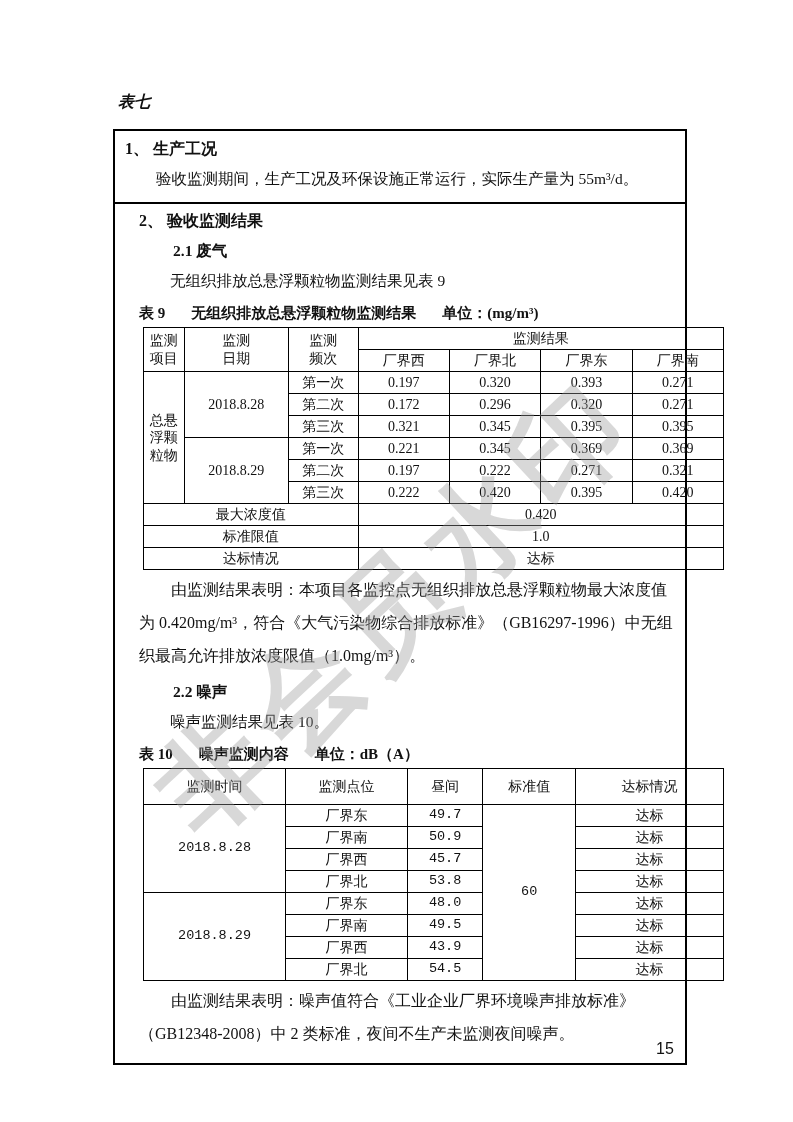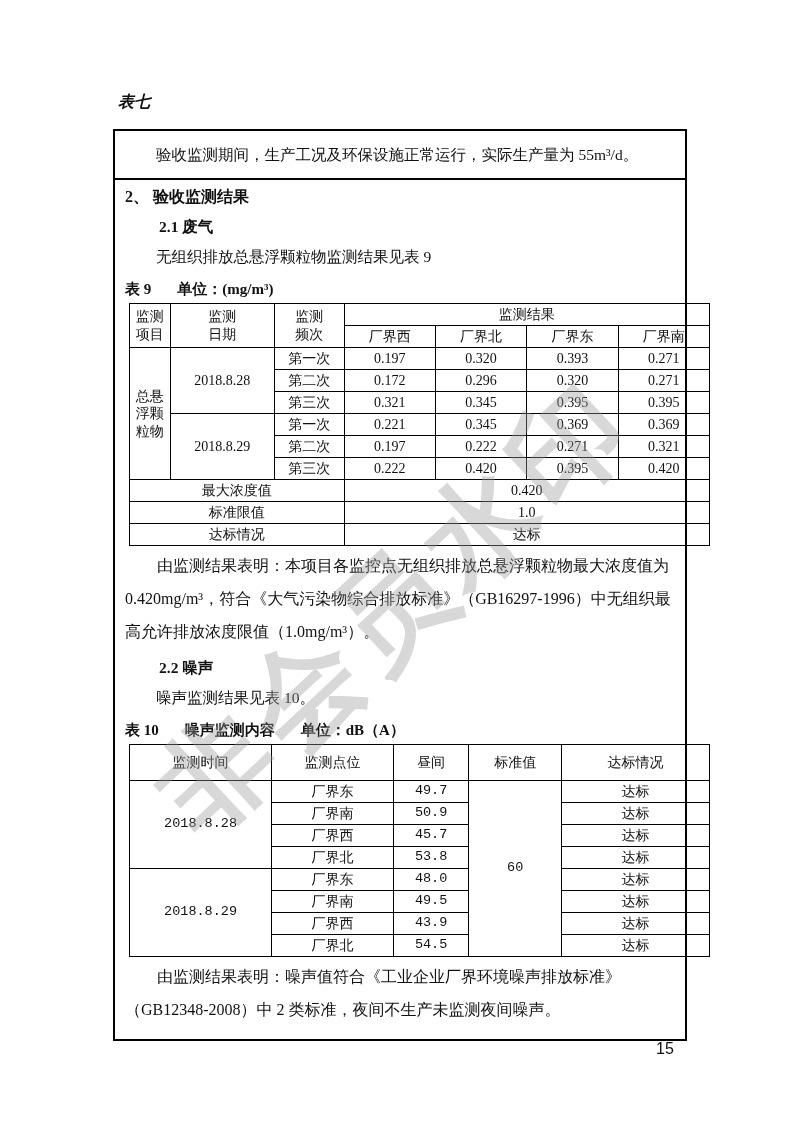--- a/index.html
+++ b/index.html
@@ -4,21 +4,21 @@
 <style>
   * { box-sizing: border-box; }
   html,body { margin:0; padding:0; }
   body {
     width:793px; height:1122px; background:#ffffff; position:relative;
     font-family:"Liberation Serif","DejaVu Serif",serif; color:#111; overflow:hidden;
   }
   .doc-label { position:absolute; left:118px; top:92px; font-weight:bold; font-size:16px;font-style:italic; }
   .doc-box { position:absolute; left:113px; top:129px; width:574px; border:2px solid #000; background:transparent; }
   .sec1 { border-bottom:2px solid #000; padding:5px 10px 6px 10px; }
-  .sec2 { padding:4px 10px 10px 10px; }
+  .sec2 { padding:4px 10px 10px 24px; }
   .sec-heading { font-weight:bold; font-size:16px; margin:3px 0 2px 0; }
   .sub-heading { font-weight:bold; font-size:15.5px; margin:9px 0 4px 2.2em; }
   .para { font-size:15.5px; margin:5px 0 2px 0; text-indent:2em; line-height:1.85; }
   .para-wide { font-size:16px; margin:4px 0 2px 0; text-indent:2em; line-height:2.05; }
   .tbl-title { display:flex; justify-content:flex-start; align-items:baseline; gap:26px; font-weight:bold; font-size:15px; margin:9px 0 4px 0; }
   table { border-collapse:collapse; table-layout:fixed; width:581px; margin:2px 0 2px 4px; }
   td { border:1px solid #000; text-align:center; vertical-align:middle; font-size:14px; height:22px; padding:0 2px; line-height:1.25; }
   .t9 td.preline, .t9 td.itemcell { white-space:pre-line; }
   .t10 td.hd { height:36px; }
   .mono { font-family:"Liberation Mono","DejaVu Sans Mono",monospace; font-size:13.5px; }
@@ -32,31 +32,33 @@
   .page-number { position:absolute; left:656px; top:1040px; font-size:16px; font-family:Liberation Sans, sans-serif; }
 </style>
 </head>
 <body>
 
 <div class="doc-label">表七</div>
 
 <div class="doc-box">
 
   <div class="sec1">
+    <div class="sec-heading">1、 生产工况</div>
     <div class="para">验收监测期间，生产工况及环保设施正常运行，实际生产量为 55m³/d。</div>
   </div>
 
   <div class="sec2">
     <div class="sec-heading">2、 验收监测结果</div>
 
     <div class="sub-heading">2.1 废气</div>
     <div class="para">无组织排放总悬浮颗粒物监测结果见表 9</div>
 
     <div class="tbl-title">
       <span>表 9</span>
+      <span>无组织排放总悬浮颗粒物监测结果</span>
       <span>单位：(mg/m³)</span>
     </div>
 
     <table class="t9">
       <colgroup>
         <col style="width:7%">
           <col style="width:18%">
           <col style="width:12%">
         <col style="width:15.75%">
           <col style="width:15.75%">

